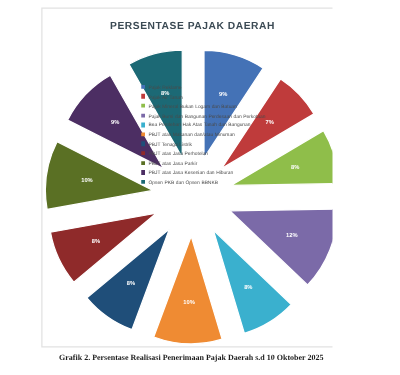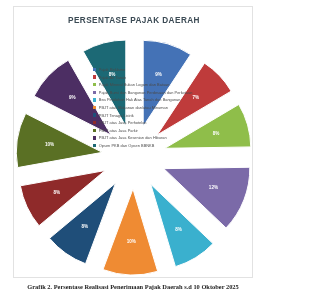--- a/index.html
+++ b/index.html
@@ -6,20 +6,21 @@
   body{
     width:266px;height:300px;overflow:hidden;
     background:#ffffff;
     font-family:"Liberation Sans", sans-serif;
     -webkit-font-smoothing:antialiased;
   }
   #figure{
     position:relative;
     width:266px;height:300px;
     background:#ffffff;
+    margin-left:20px;
   }
   #chart-card{
     position:absolute;
     left:13px;top:6px;
     width:240px;height:272px;
     background:#ffffff;
     border:1px solid #e2e2e2;
     box-sizing:border-box;
     overflow:hidden;
   }

